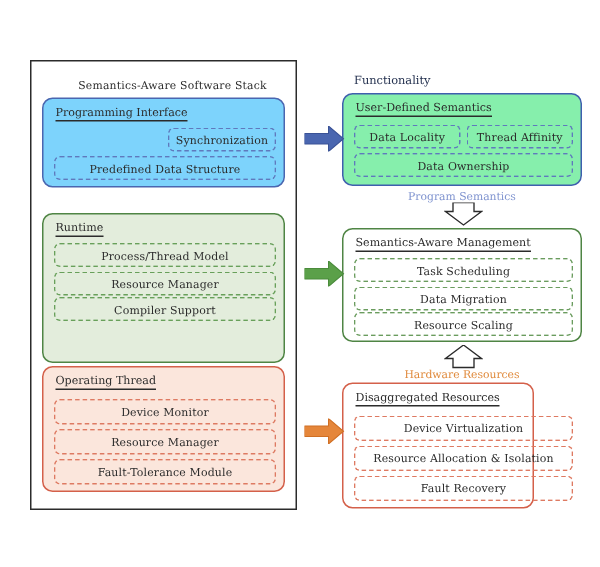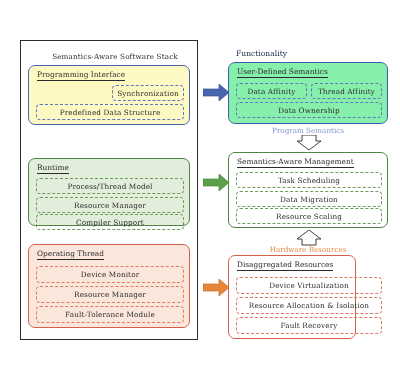--- a/index.html
+++ b/index.html
@@ -75,21 +75,21 @@
     color: #2b2b2b;
     display: flex;
     align-items: center;
     justify-content: center;
     text-align: center;
     white-space: nowrap;
     letter-spacing: 0.1px;
   }
 
   
-  .blue   { background: #fef9c3; border-color: #4a66b0; }
+  .blue   { background: #7dd3fc; border-color: #4a66b0; }
   .blue  .chipb { border-color: #5f79bd; }
   .green  { background: #e3eddc; border-color: #4f8544; }
   .green .chipb { border-color: #68a05a; }
   .orange { background: #fbe6dc; border-color: #d4604a; }
   .orange .chipb { border-color: #de7a62; }
 
   .w-blue   { background: #86efac; border-color: #3f5fae; }
   .w-blue  .chipb { border-color: #5f79bd; }
   .w-green  { background: #ffffff; border-color: #4f8544; }
   .w-green .chipb { border-color: #6a9c5e; }
@@ -125,42 +125,42 @@
 
   <div class="stack-title">Semantics-Aware Software Stack</div>
 
   <div class="group blue" style="left:28px; top:65px; width:162px; height:60px;">
     <div class="group-title">Programming Interface</div>
 
     <div class="chip chipb" style="left:83px; top:19px; width:72px; height:16px;">Synchronization</div>
     <div class="chip chipb" style="left:7px; top:38px; width:148px; height:16px;">Predefined Data Structure</div>
   </div>
 
-  <div class="group green" style="left:28px; top:158px; width:162px; height:68px;">
+  <div class="group green" style="left:28px; top:142px; width:162px; height:100px;">
     <div class="group-title">Runtime</div>
 
     <div class="chip chipb" style="left:7px; top:19px; width:148px; height:16px;">Process/Thread Model</div>
     <div class="chip chipb" style="left:7px; top:38px; width:148px; height:16px;">Resource Manager</div>
     <div class="chip chipb" style="left:7px; top:55px; width:148px; height:16px;">Compiler Support</div>
   </div>
 
   <div class="group orange" style="left:28px; top:244px; width:162px; height:84px;">
     <div class="group-title">Operating Thread</div>
 
     <div class="chip chipb" style="left:7px; top:21px; width:148px; height:17px;">Device Monitor</div>
     <div class="chip chipb" style="left:7px; top:41px; width:148px; height:17px;">Resource Manager</div>
     <div class="chip chipb" style="left:7px; top:61px; width:148px; height:17px;">Fault-Tolerance Module</div>
   </div>
 
   <div class="section-caption" style="left:236px; top:49px;">Functionality</div>
 
   <div class="group w-blue" style="left:228px; top:62px; width:160px; height:62px;">
     <div class="group-title">User-Defined Semantics</div>
 
-    <div class="chip chipb" style="left:7px; top:20px; width:71px; height:16px;">Data Affinity</div>
+    <div class="chip chipb" style="left:7px; top:20px; width:71px; height:16px;">Data Locality</div>
     <div class="chip chipb" style="left:82px; top:20px; width:71px; height:16px;">Thread Affinity</div>
     <div class="chip chipb" style="left:7px; top:39px; width:146px; height:16px;">Data Ownership</div>
   </div>
 
   <div class="flow-label blue-txt" style="left:228px; top:126px; width:160px;">Program Semantics</div>
 
   <svg class="arrow-v" style="left:296px; top:135px;" width="26" height="16" viewBox="0 0 26 16">
     <polygon points="6,0 20,0 20,6 25,6 13,15 1,6 6,6" fill="#ffffff" stroke="#2b2b2b" stroke-width="0.9"></polygon>
   </svg>
 

